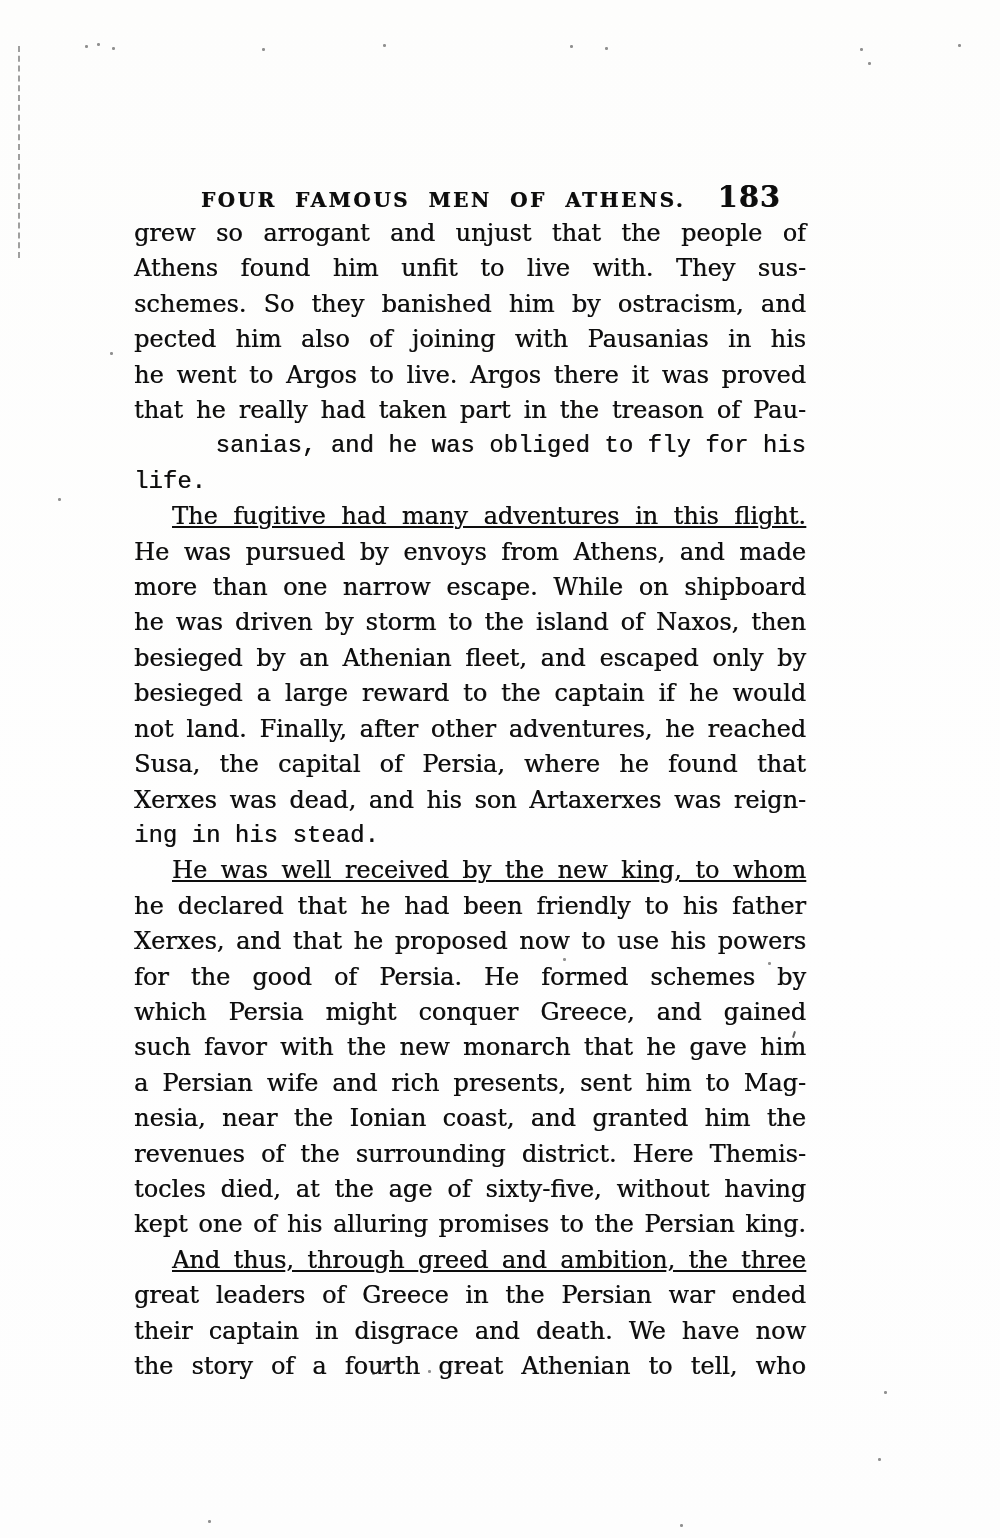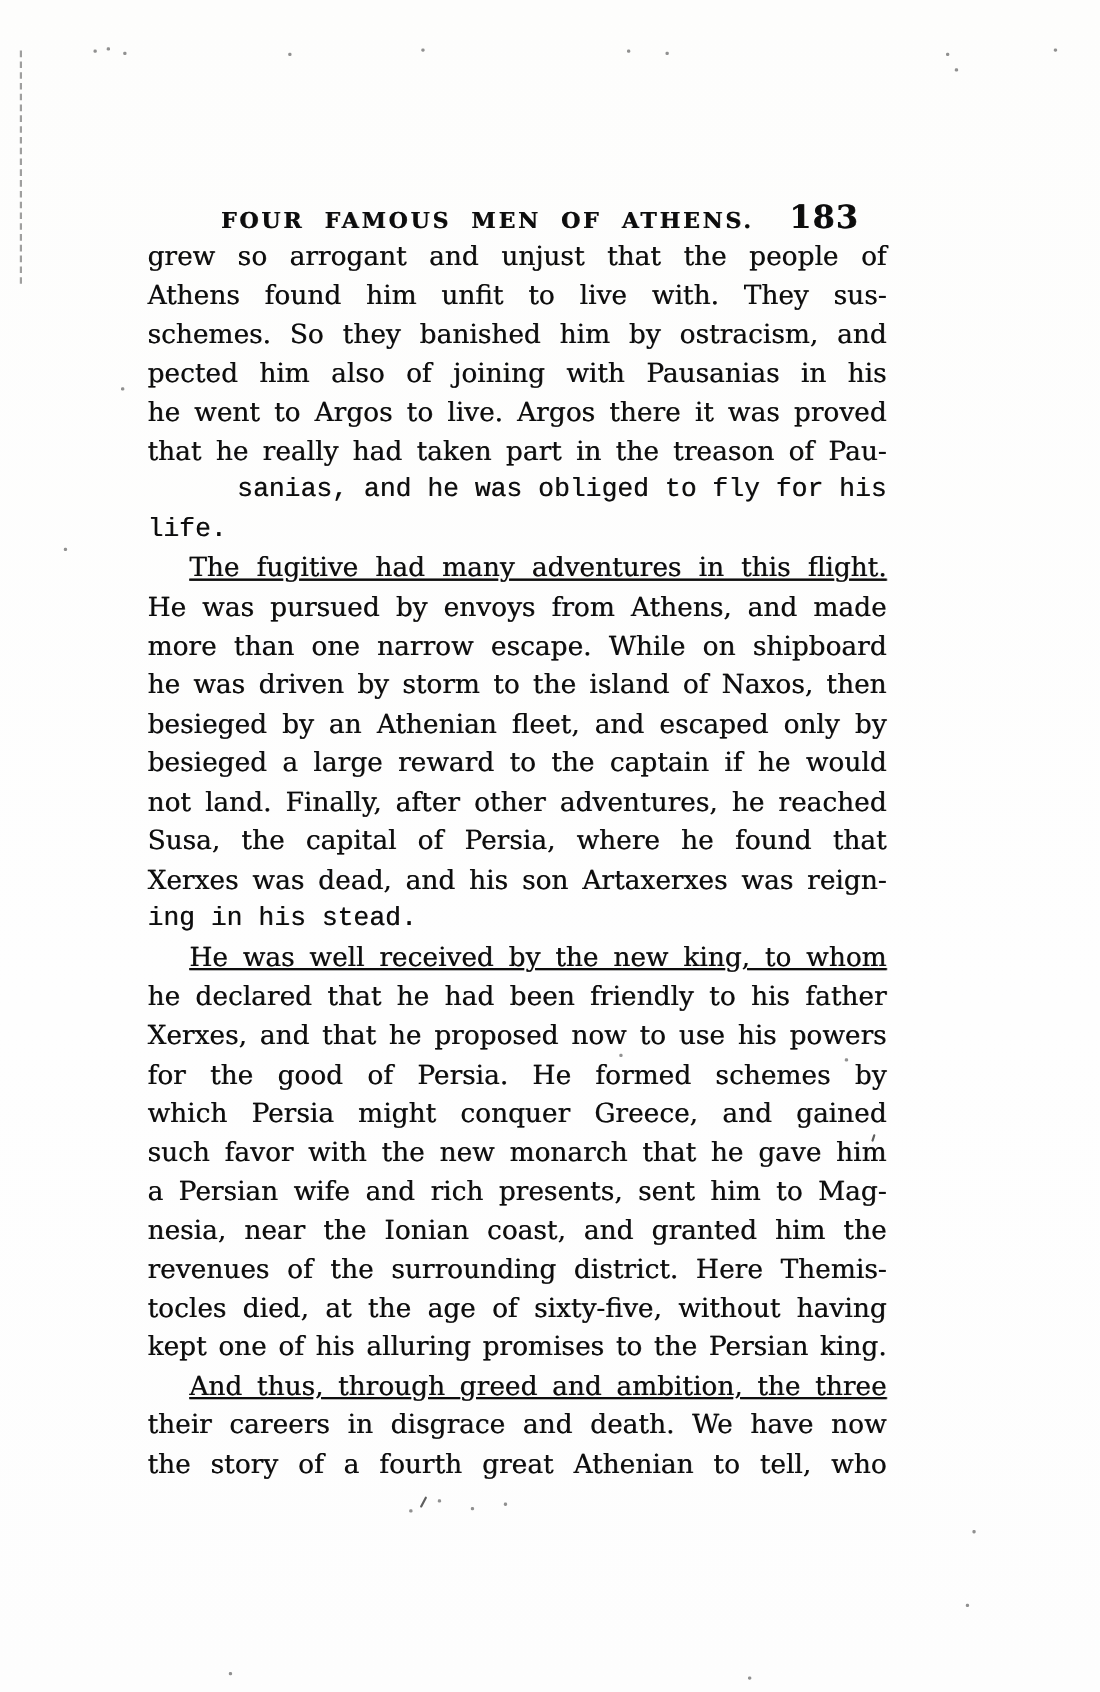--- a/index.html
+++ b/index.html
@@ -137,21 +137,22 @@
         <div class="line">which Persia might conquer Greece, and gained</div>
         <div class="line">such favor with the new monarch that he gave him</div>
         <div class="line">a Persian wife and rich presents, sent him to Mag-</div>
         <div class="line">nesia, near the Ionian coast, and granted him the</div>
         <div class="line">revenues of the surrounding district. Here Themis-</div>
         <div class="line">tocles died, at the age of sixty-five, without having</div>
         <div class="line">kept one of his alluring promises to the Persian king.</div>
       </div>
       <div>
         <div class="line indent">And thus, through greed and ambition, the three</div>
-        <div class="line">their careers in disgrace and death. We have now</div>
+        <div class="line">great leaders of Greece in the Persian war ended</div>
+        <div class="line">their captain in disgrace and death. We have now</div>
         <div class="line">the story of a fourth great Athenian to tell, who</div>
       </div>
     </main>
 
 <div class="speck" style="left: 85px; top: 45px;"></div>
     <div class="speck" style="left: 97px; top: 43px;"></div>
     <div class="speck" style="left: 112px; top: 47px;"></div>
     <div class="speck" style="left: 262px; top: 48px;"></div>
     <div class="speck" style="left: 383px; top: 44px;"></div>
     <div class="speck" style="left: 570px; top: 45px;"></div>

